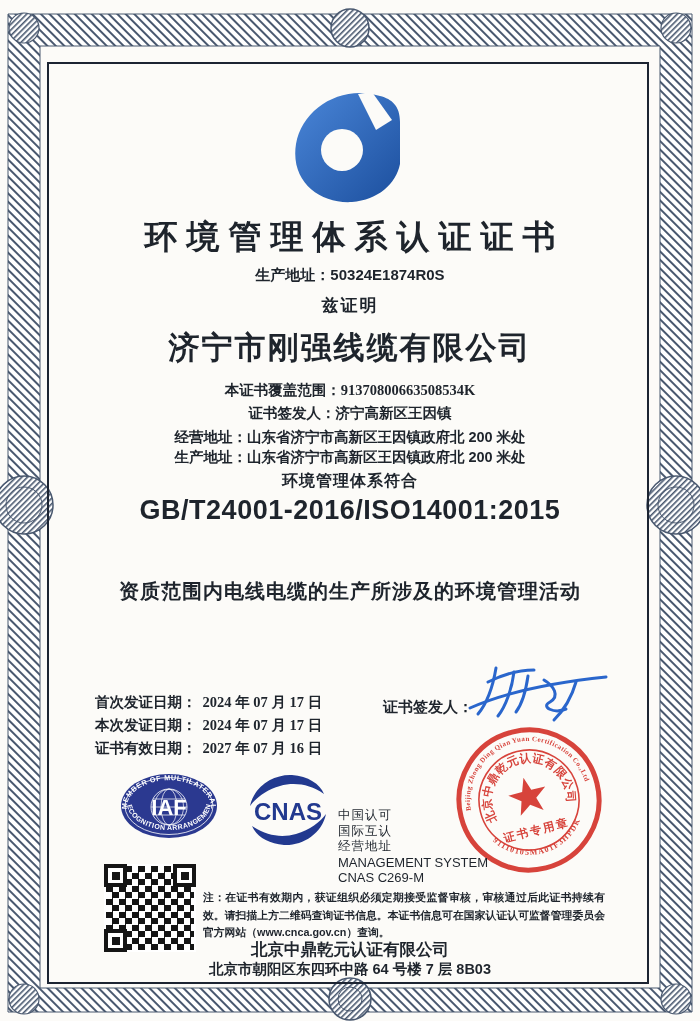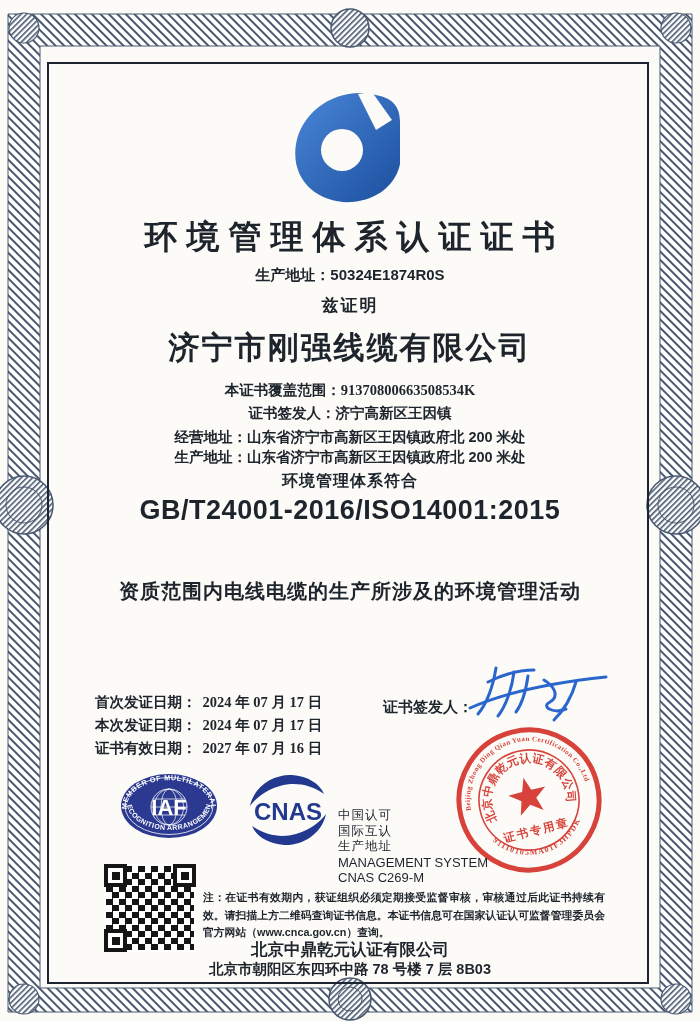--- a/index.html
+++ b/index.html
@@ -171,30 +171,30 @@
     <path fill="#22398f" d="M 4,34 C 8,14 28,2 46,3 C 62,4 74,12 78,22
       C 64,12 48,10 34,14 C 20,18 10,26 4,34 Z"></path>
     <path fill="#22398f" d="M 80,42 C 76,62 56,74 38,73 C 22,72 10,64 6,54
       C 20,64 36,66 50,62 C 64,58 74,50 80,42 Z"></path>
     <text x="42" y="48" text-anchor="middle" font-size="24" font-weight="bold" fill="#22398f" letter-spacing="0">CNAS</text>
   </svg>
 
   <div class="abs cnas-text">
     <div>中国认可</div>
     <div>国际互认</div>
-    <div>生产地址</div>
+    <div>经营地址</div>
     <div class="en">MANAGEMENT SYSTEM</div>
     <div class="en">CNAS   C269-M</div>
   </div>
 
   <div class="abs qr">
     <div class="mods"></div>
     <div class="finder f-tl"></div>
     <div class="finder f-tr"></div>
     <div class="finder f-bl"></div>
   </div>
 
   <div class="abs note">注：在证书有效期内，获证组织必须定期接受监督审核，审核通过后此证书持续有效。请扫描上方二维码查询证书信息。本证书信息可在国家认证认可监督管理委员会官方网站（www.cnca.gov.cn）查询。</div>
 
   <div class="abs ctr foot1" style="top:939px;">北京中鼎乾元认证有限公司</div>
-  <div class="abs ctr foot2" style="top:960px;">北京市朝阳区东四环中路 78 号楼 7 层 8B03</div>
+  <div class="abs ctr foot2" style="top:960px;">北京市朝阳区东四环中路 64 号楼 7 层 8B03</div>
 
 </div>
 
 </body></html>

